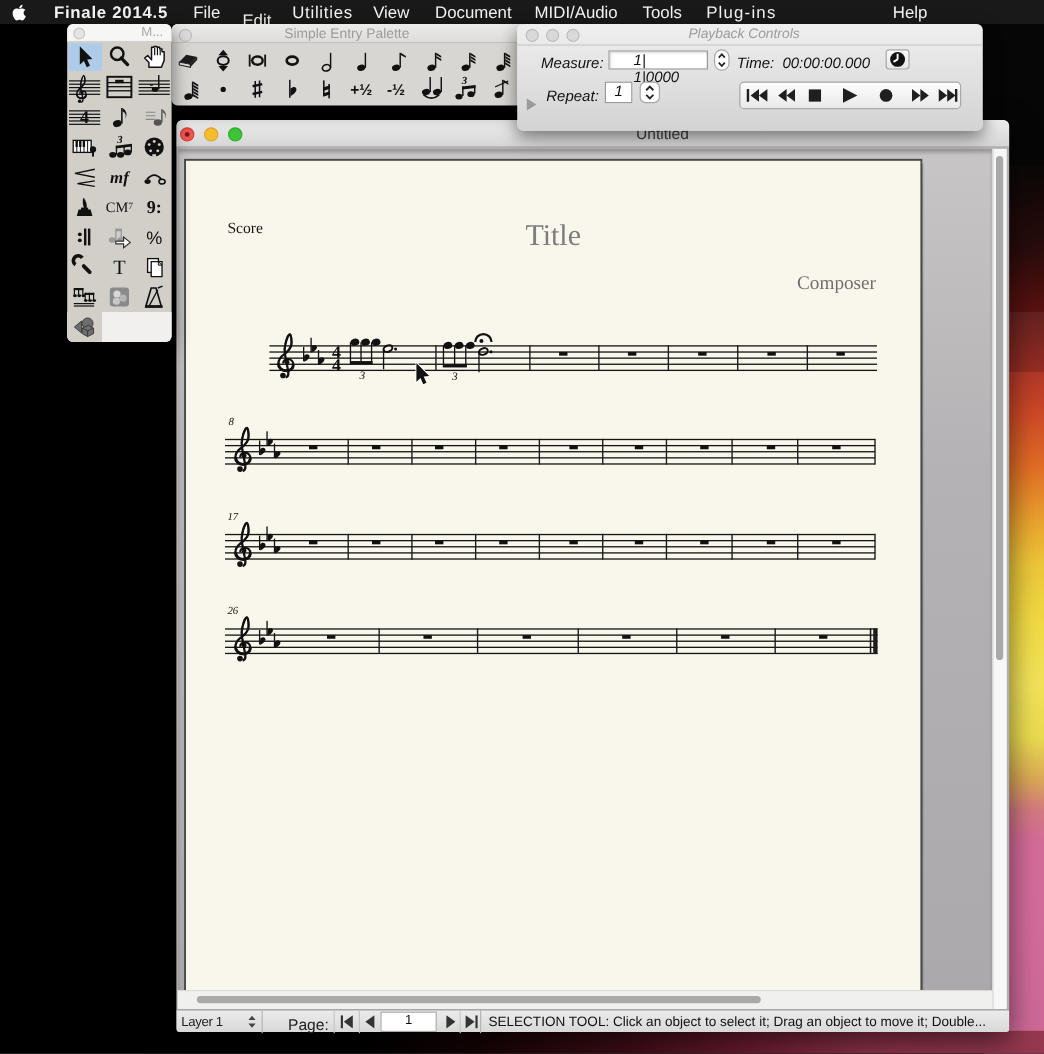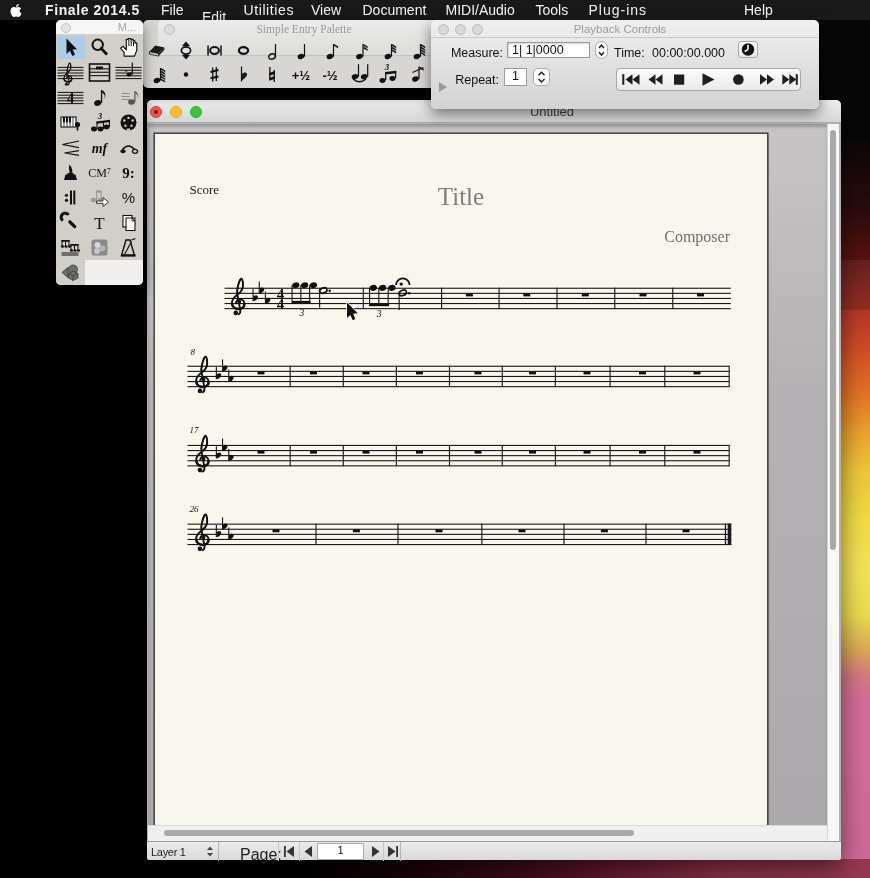--- a/index.html
+++ b/index.html
@@ -236,45 +236,46 @@
   <div class="abs" style="left:1px; top:725px; width:679px; height:16px; background:#f0f0ee; border-top:1px solid #dadad8;"></div>
   <div class="abs" style="left:17px; top:730px; width:470px; height:6px; background:#a9a9a9; border-radius:3px;"></div>
 
   <div class="abs" id="statusbar" style="left:0; top:741px; width:694px; height:19px; background:linear-gradient(#ebebeb,#d9d9d9); border-top:1px solid #9a9a9a; font-size:11px; color:#111; border-radius:0 0 2px 2px;">
     <div class="abs" style="left:4px; top:3.5px; font-size:11px; letter-spacing:-0.3px; color:#222;">Layer 1</div>
     <svg class="abs" style="left:58px; top:3px;" width="10" height="13" viewBox="0 0 10 13">
       <path d="M2 5 L5 1.5 L8 5 Z" fill="#444"></path>
         <path d="M2 8 L5 11.5 L8 8 Z" fill="#444"></path>
     </svg>
     <div class="abs" style="left:71px; top:0px; width:1px; height:19px; background:#b5b5b5;"></div>
-    <div class="abs" style="left:93px; top:3.5px; width:34px; text-align:right; font-size:16px; color:#222;">Page:</div>
+    <div class="abs" style="left:93px; top:3.5px; width:34px; text-align:right; font-size:13px; color:#222;">Page:</div>
     <div class="abs" style="left:131px; top:0px; width:1px; height:19px; background:#c5c5c5;"></div>
     <svg class="abs" style="left:136px; top:4px;" width="12" height="11" viewBox="0 0 12 11">
         <rect x="1" y="0" width="1.8" height="11" fill="#333"></rect>
         <path d="M11 0 L3.5 5.5 L11 11 Z" fill="#333"></path>
       </svg>
     <div class="abs" style="left:152px; top:0px; width:1px; height:19px; background:#c5c5c5;"></div>
     <svg class="abs" style="left:156px; top:4px;" width="10" height="11" viewBox="0 0 10 11">
         <path d="M9 0 L1.5 5.5 L9 11 Z" fill="#333"></path>
       </svg>
     <div class="abs" style="left:170px; top:0.5px; width:47px; height:17px; background:#fff; border:1px solid #aaa; text-align:center; font-size:11px; color:#111;">1</div>
     <svg class="abs" style="left:224px; top:4px;" width="10" height="11" viewBox="0 0 10 11">
         <path d="M1 0 L8.5 5.5 L1 11 Z" fill="#333"></path>
       </svg>
     <div class="abs" style="left:236px; top:0px; width:1px; height:19px; background:#c5c5c5;"></div>
     <svg class="abs" style="left:240px; top:4px;" width="12" height="11" viewBox="0 0 12 11">
         <path d="M1 0 L8.5 5.5 L1 11 Z" fill="#333"></path>
         <rect x="9.2" y="0" width="1.8" height="11" fill="#333"></rect>
       </svg>
     <div class="abs" style="left:253px; top:0px; width:1px; height:19px; background:#b5b5b5;"></div>
+    <div class="abs" style="left:260px; top:3.5px; font-size:11.3px; color:#111; white-space:nowrap;">SELECTION TOOL: Click an object to select it; Drag an object to move it; Double...</div>
   </div>
 </div>
 
 <div class="abs" id="sep" style="left:143px; top:20px; width:292px; height:68px; background:#d8d6d2; border-radius:5px 0 0 5px; box-shadow:0 5px 14px rgba(0,0,0,0.5);">
-  <div class="abs" style="left:15px; top:0; width:292px; height:36px; background:linear-gradient(#ebebe9,#dcdcda); border-radius:5px 0 0 0; border-bottom:1px solid #c2c2c0;font-family:Liberation Serif, serif;">
+  <div class="abs" style="left:0; top:0; width:292px; height:16px; background:linear-gradient(#ebebe9,#dcdcda); border-radius:5px 0 0 0; border-bottom:1px solid #c2c2c0;">
     <div class="abs" style="left:6px; top:3.5px; width:11px; height:11px; border-radius:50%; background:#dcdcdc; border:1px solid #bdbdbd;"></div>
     <div class="abs" style="left:0; top:3px; width:292px; text-align:center; font-size:11.5px; color:#9b9b9b;">Simple Entry Palette</div>
   </div>
   <svg class="abs" style="left:0;top:0" width="289" height="68" viewBox="0 0 289 68">
       <g transform="translate(14,30.5)">
         <path d="M-7.6 1.2 L-1.8 -4.9 L7.4 -3.1 L1.6 3.1 Z" fill="#1c1c1c"></path>
         <path d="M-7.6 1.2 L1.6 3.1 L1.6 5.6 L-7.6 3.6 Z" fill="#dededc" stroke="#1c1c1c" stroke-width="0.9"></path>
         <path d="M1.6 3.1 L7.4 -3.1 L7.4 -0.8 L1.6 5.6 Z" fill="#1c1c1c"></path>
       </g>
       <g transform="translate(43,30.5)">
@@ -367,29 +368,29 @@
       </g>
       <g transform="translate(274,54.5)">
         <ellipse cx="-1.5" cy="4.5" rx="3.4" ry="2.6" fill="#111" transform="rotate(-15 -1.5 4.5)"></ellipse>
         <rect x="1.4" y="-8.0" width="1.2" height="12.5" fill="#111"></rect>
         <path d="M2.5 -8.0 l4.2 2.6 l0 1.6 l-4.2 -2.4 z" fill="#111"></path>
         <path d="M-4.5 -2 L6.5 -7" stroke="#111" stroke-width="1.1"></path>
       </g>
     </svg>
 </div>
 
-<div class="abs" id="pbc" style="left:431px; top:20px; width:388px; height:89px; background:linear-gradient(#efefef,#d3d3d3); border-radius:5px; box-shadow:0 5px 14px rgba(0,0,0,0.5); font-size:12.5px; color:#111;">
+<div class="abs" id="pbc" style="left:431px; top:20px; width:388px; height:89px; background:linear-gradient(#efefef,#d3d3d3); border-radius:5px; box-shadow:0 5px 14px rgba(0,0,0,0.5); font-size:12.5px; color:#111;font-style:italic;">
   <div class="abs" style="left:0; top:0; width:388px; height:18px; border-bottom:1px solid #c8c8c8;">
     <div class="abs" style="left:7px; top:3.5px; width:11px; height:11px; border-radius:50%; background:#d9d9d9; border:1px solid #bcbcbc;"></div>
     <div class="abs" style="left:24px; top:3.5px; width:11px; height:11px; border-radius:50%; background:#d9d9d9; border:1px solid #bcbcbc;"></div>
     <div class="abs" style="left:41px; top:3.5px; width:11px; height:11px; border-radius:50%; background:#d9d9d9; border:1px solid #bcbcbc;"></div>
     <div class="abs" style="left:0; top:3px; width:378px; text-align:center; font-size:11.5px; color:#9b9b9b;">Playback Controls</div>
   </div>
   <div class="abs" style="left:0px; top:26px; width:72px; text-align:right;">Measure:</div>
-  <div class="abs" style="left:76px; top:22px; width:83px; height:16px; background:#fff; border:1px solid #999; box-shadow:inset 1px 1px 2px rgba(0,0,0,0.18); font-size:12.5px; padding:0 4px;">1| 1|0000</div>
+  <div class="abs" style="left:76px; top:22px; width:83px; height:16px; background:#fff; border:1px solid #999; box-shadow:inset 1px 1px 2px rgba(0,0,0,0.18); font-size:12.5px; padding:0 20px;">1| 1|0000</div>
   <div class="abs" style="left:164px; top:21px; width:13px; height:18px; background:#fff; border:1px solid #a8a8a8; border-radius:6.5px;"></div>
   <div class="abs" style="left:183px; top:26px;">Time:</div>
   <div class="abs" style="left:221px; top:26px;">00:00:00.000</div>
   <div class="abs" style="left:307px; top:21px; width:20px; height:17px; background:linear-gradient(#fdfdfd,#e6e6e6); border:1px solid #a8a8a8; border-radius:3px;"></div>
   <div class="abs" style="left:0px; top:53px; width:68px; text-align:right;">Repeat:</div>
   <div class="abs" style="left:73px; top:48px; width:23px; height:18px; background:#fff; border:1px solid #999; text-align:center;">1</div>
   <div class="abs" style="left:102px; top:48px; width:17px; height:18px; background:#fff; border:1px solid #a8a8a8; border-radius:5px;"></div>
   <div class="abs" id="pbbar" style="left:185px; top:48px; width:185px; height:23px; background:linear-gradient(#fdfdfd,#e9e9e9); border:1px solid #a8a8a8; border-radius:4px;"></div>
   <svg class="abs" style="left:164px; top:21px;" width="13" height="18" viewBox="0 0 13 18">
     <path d="M4 7 L6.5 4.2 L9 7 M4 11.2 L6.5 14 L9 11.2" fill="none" stroke="#222" stroke-width="1.5"></path>

